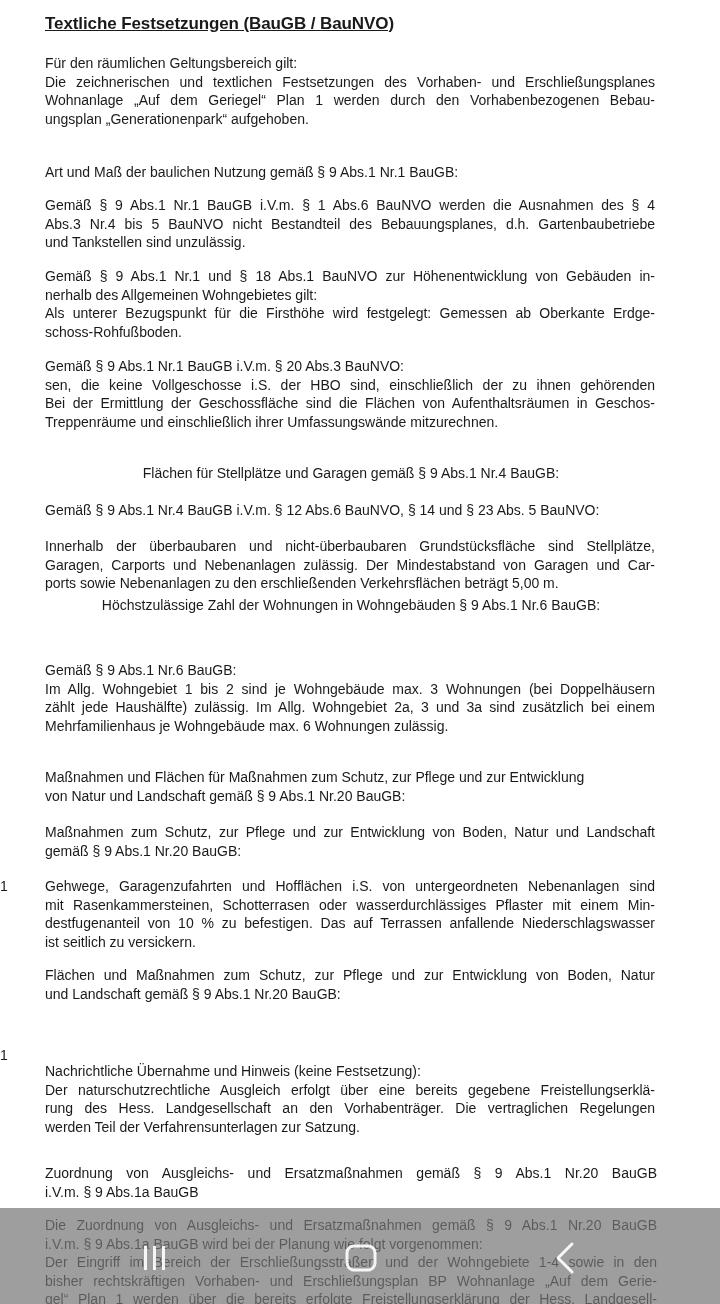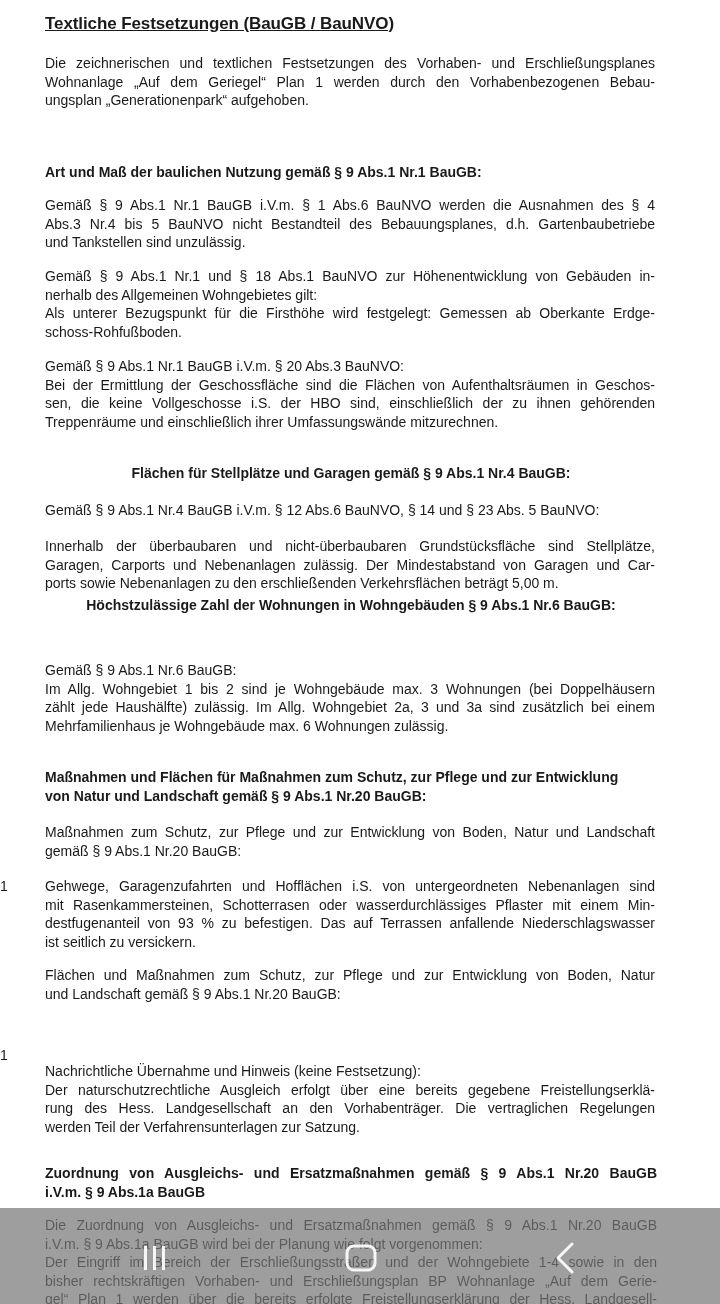--- a/index.html
+++ b/index.html
@@ -40,21 +40,21 @@
       margin: 0;
     }
     .block .ln { display: block; text-align: justify; text-align-last: justify; white-space: nowrap; }
     .block .ln.last { text-align-last: left; }
     .heading {
       position: absolute;
       left: 45px;
       width: 612px;
       font-size: 14px;
       line-height: 19px;
-      font-weight: bold;
+      font-weight: normal;
       margin: 0;
     }
     .heading .ln { display: block; white-space: nowrap; }
     .heading.just .ln { text-align: justify; text-align-last: justify; }
     .heading.just .ln.last { text-align-last: left; }
     .num {
       position: absolute;
       left: 0px;
       font-size: 14px;
       line-height: 18.5px;
@@ -89,20 +89,21 @@
     .nav-back { left: 540px; top: 1238px; width: 50px; height: 40px; }
   </style>
 </head>
 <body>
 
 <div class="page">
 
   <h1 class="doc-title">Textliche Festsetzungen (BauGB / BauNVO)</h1>
 
   <div class="block" style="top:54px;">
+    <span class="ln last">Für den räumlichen Geltungsbereich gilt:</span>
     <span class="ln">Die zeichnerischen und textlichen Festsetzungen des Vorhaben- und Erschließungsplanes</span>
     <span class="ln">Wohnanlage „Auf dem Geriegel“ Plan 1 werden durch den Vorhabenbezogenen Bebau-</span>
     <span class="ln last">ungsplan „Generationenpark“ aufgehoben.</span>
   </div>
 
   <div class="heading" style="top:163px;">
     <span class="ln">Art und Maß der baulichen Nutzung gemäß § 9 Abs.1 Nr.1 BauGB:</span>
   </div>
   <div class="block" style="top:196px;">
     <span class="ln">Gemäß § 9 Abs.1 Nr.1 BauGB i.V.m. § 1 Abs.6 BauNVO werden die Ausnahmen des § 4</span>
@@ -110,22 +111,22 @@
     <span class="ln last">und Tankstellen sind unzulässig.</span>
   </div>
   <div class="block" style="top:267px;">
     <span class="ln">Gemäß § 9 Abs.1 Nr.1 und § 18 Abs.1 BauNVO zur Höhenentwicklung von Gebäuden in-</span>
     <span class="ln last">nerhalb des Allgemeinen Wohngebietes gilt:</span>
     <span class="ln">Als unterer Bezugspunkt für die Firsthöhe wird festgelegt: Gemessen ab Oberkante Erdge-</span>
     <span class="ln last">schoss-Rohfußboden.</span>
   </div>
   <div class="block" style="top:357px;">
     <span class="ln last">Gemäß § 9 Abs.1 Nr.1 BauGB i.V.m. § 20 Abs.3 BauNVO:</span>
+    <span class="ln">sen, die keine Vollgeschosse i.S. der HBO sind, einschließlich der zu ihnen gehörenden</span>
     <span class="ln">Bei der Ermittlung der Geschossfläche sind die Flächen von Aufenthaltsräumen in Geschos-</span>
-    <span class="ln">sen, die keine Vollgeschosse i.S. der HBO sind, einschließlich der zu ihnen gehörenden</span>
     <span class="ln last">Treppenräume und einschließlich ihrer Umfassungswände mitzurechnen.</span>
   </div>
 
   <div class="heading" style="top:464px;text-align:center;">
     <span class="ln">Flächen für Stellplätze und Garagen gemäß § 9 Abs.1 Nr.4 BauGB:</span>
   </div>
   <div class="block" style="top:501px;">
     <span class="ln last">Gemäß § 9 Abs.1 Nr.4 BauGB i.V.m. § 12 Abs.6 BauNVO, § 14 und § 23 Abs. 5 BauNVO:</span>
   </div>
   <div class="block" style="top:537px;">
@@ -150,21 +151,21 @@
   </div>
   <div class="block" style="top:823px;">
     <span class="ln">Maßnahmen zum Schutz, zur Pflege und zur Entwicklung von Boden, Natur und Landschaft</span>
     <span class="ln last">gemäß § 9 Abs.1 Nr.20 BauGB:</span>
   </div>
 
   <span class="num" style="top:877px;">1</span>
   <div class="block" style="top:877px;">
     <span class="ln">Gehwege, Garagenzufahrten und Hofflächen i.S. von untergeordneten Nebenanlagen sind</span>
     <span class="ln">mit Rasenkammersteinen, Schotterrasen oder wasserdurchlässiges Pflaster mit einem Min-</span>
-    <span class="ln">destfugenanteil von 93 % zu befestigen. Das auf Terrassen anfallende Niederschlagswasser</span>
+    <span class="ln">destfugenanteil von 10 % zu befestigen. Das auf Terrassen anfallende Niederschlagswasser</span>
     <span class="ln last">ist seitlich zu versickern.</span>
   </div>
 
   <div class="block" style="top:966px;">
     <span class="ln">Flächen und Maßnahmen zum Schutz, zur Pflege und zur Entwicklung von Boden, Natur</span>
     <span class="ln last">und Landschaft gemäß § 9 Abs.1 Nr.20 BauGB:</span>
   </div>
 
   <span class="num" style="top:1046px;">1</span>
   <div class="block" style="top:1062px;">

